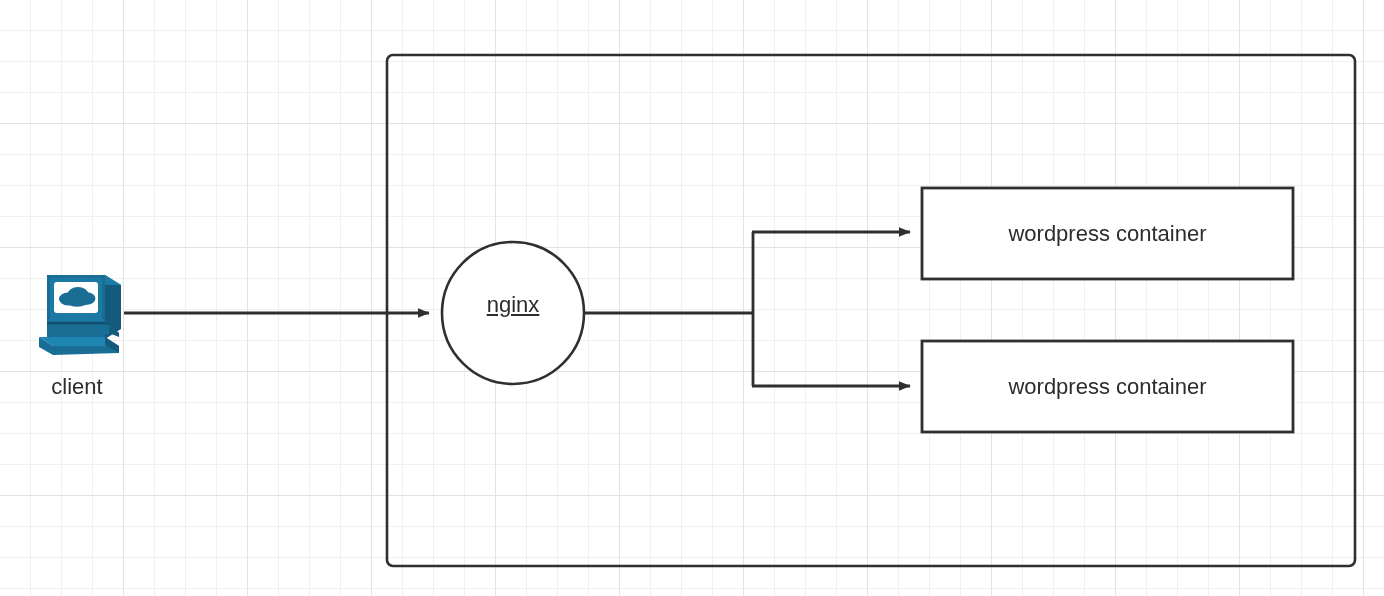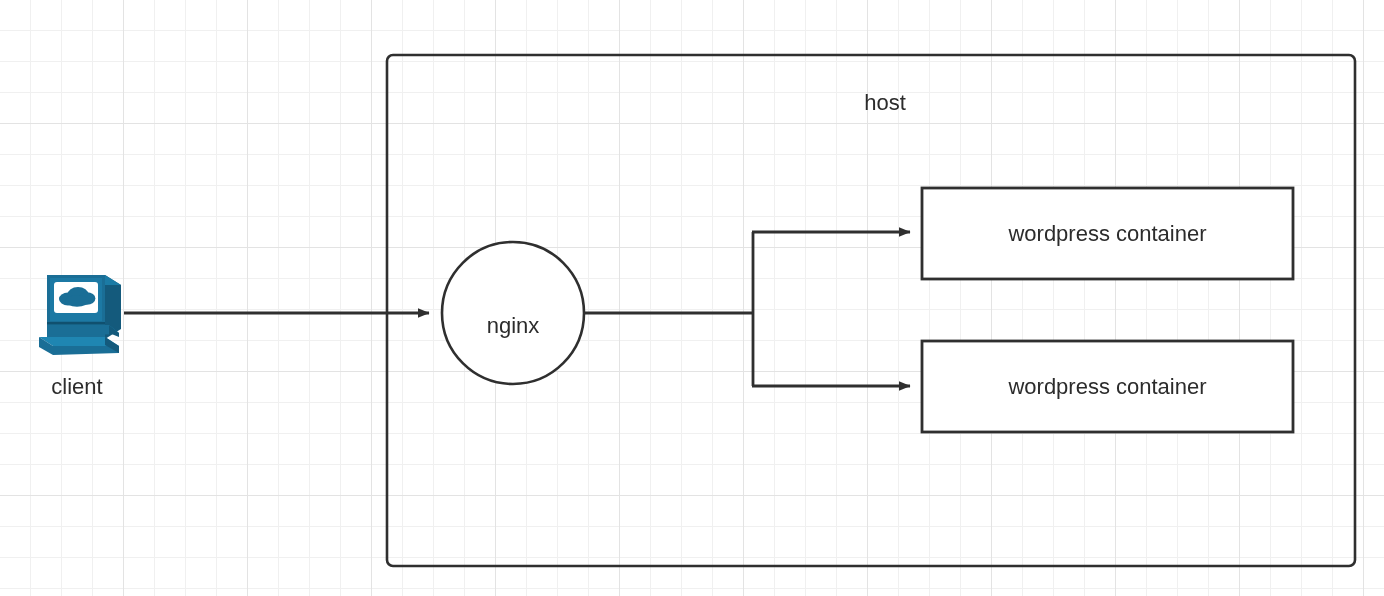--- a/index.html
+++ b/index.html
@@ -50,22 +50,23 @@
   }
 
   #host-label {
     left: 785px;
     top: 90px;
     width: 200px;
   }
 
   #nginx-label {
     left: 413px;
-    top: 313px;
+    top: 292px;
     width: 200px;
+    text-decoration: underline;
   }
 
   #wp1-label {
     left: 922px;
     top: 221px;
     width: 371px;
   }
 
   #wp2-label {
     left: 922px;
@@ -145,21 +146,20 @@
     <path d="M 76 58 L 86 66 L 86 70 L 76 66 z" fill="#145a7c"></path>
     <rect x="18" y="64" width="58" height="3.4" fill="#1a6e96"></rect>
 
     <path d="M 6 70 L 72 70 L 86 79 L 20 79 z" fill="#1f86b2"></path>
 
     <path d="M 6 70 L 6 80 L 20 88 L 20 79 z" fill="#1a6e96"></path>
     <path d="M 20 79 L 86 79 L 86 86 L 20 88 z" fill="#1a6e96"></path>
     <path d="M 72 70 L 86 79 L 86 86 L 72 78 z" fill="#145a7c"></path>
   </svg>
 
-  <div class="node-label" id="host-label">host</div>
 
   <div class="node-label" id="nginx-label">nginx</div>
 
   <div class="node-label" id="wp1-label">wordpress container</div>
 
   <div class="node-label" id="wp2-label">wordpress container</div>
 
   <div class="node-label" id="client-label">client</div>
 
 </div>

